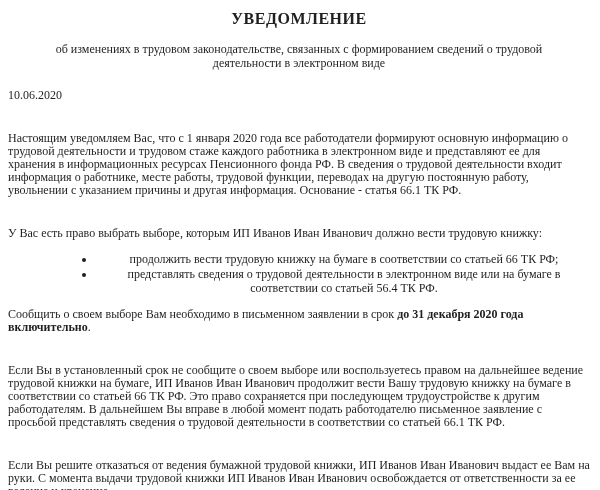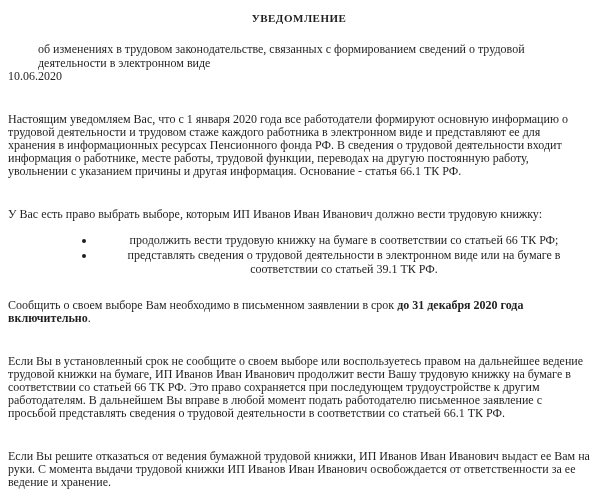--- a/index.html
+++ b/index.html
@@ -14,35 +14,37 @@
     padding: 8px 10px 0 8px;
     font-family: "Liberation Serif", "DejaVu Serif", serif;
     font-size: 12px;
     line-height: 13px;
     color: #1f1f1f;
     overflow: hidden;
   }
   .doc-title {
     text-align: center;
     font-weight: bold;
-    font-size: 11px;
+    font-size: 16px;
     letter-spacing: 0.5px;
     margin: 4px 0 0 0;
   }
   .doc-subtitle {
+    text-align: center;
     margin: 17px 30px 0 30px;
     line-height: 14px;
   }
   .doc-date {
+    margin-top: 19px;
   }
   .para {
     margin-top: 30px;
   }
   .para-tight {
-    margin-top: 23px;
+    margin-top: 13px;
   }
   ul.choice-list {
     margin: 12px 0 0 0;
     padding-left: 88px;
     text-align: center;
   }
   ul.choice-list li {
     margin: 0 0 1px 0;
     padding-left: 2px;
     line-height: 14px;
@@ -62,21 +64,21 @@
 
 <p class="para">Настоящим уведомляем Вас, что с 1 января 2020 года все работодатели формируют основную  информацию о трудовой деятельности и трудовом стаже каждого работника в электронном  виде и представляют ее для хранения в информационных  ресурсах Пенсионного  фонда РФ. В сведения о трудовой деятельности входит информация  о работнике,  месте работы, трудовой функции,  переводах на другую  постоянную  работу, увольнении  с указанием причины  и другая информация.  Основание  - статья 66.1 ТК РФ.</p>
 
 <p class="para">У Вас есть право выбрать выборе, которым ИП Иванов Иван Иванович должно  вести трудовую книжку:</p>
 
 <ul class="choice-list">
   <li>
     <span>продолжить  вести трудовую  книжку  на бумаге в соответствии со статьей 66 ТК РФ;</span>
   </li>
   <li>
-    <span>представлять сведения о трудовой деятельности в электронном  виде или  на бумаге в соответствии со статьей 39.1 ТК РФ.</span>
+    <span>представлять сведения о трудовой деятельности в электронном  виде или  на бумаге в соответствии со статьей 56.4 ТК РФ.</span>
   </li>
 </ul>
 
 <p class="para-tight"><span>Сообщить о своем выборе Вам необходимо в письменном заявлении в срок </span><span class="bold-inline">до 31 декабря 2020 года включительно</span><span>.</span></p>
 
 <p class="para">Если Вы в установленный  срок не сообщите о своем выборе или воспользуетесь правом на дальнейшее ведение трудовой книжки  на бумаге, ИП Иванов Иван Иванович продолжит  вести Вашу трудовую книжку на бумаге в соответствии со статьей 66 ТК РФ. Это право  сохраняется при  последующем трудоустройстве к другим работодателям. В дальнейшем Вы вправе в любой  момент подать работодателю письменное заявление с просьбой представлять сведения о трудовой деятельности в соответствии со статьей 66.1 ТК РФ.</p>
 
 <p class="para">Если Вы решите отказаться от ведения бумажной трудовой книжки,  ИП Иванов Иван Иванович выдаст ее Вам на руки.  С момента выдачи трудовой книжки  ИП Иванов Иван Иванович  освобождается от ответственности за ее ведение и хранение.</p>
 
 </body></html>

